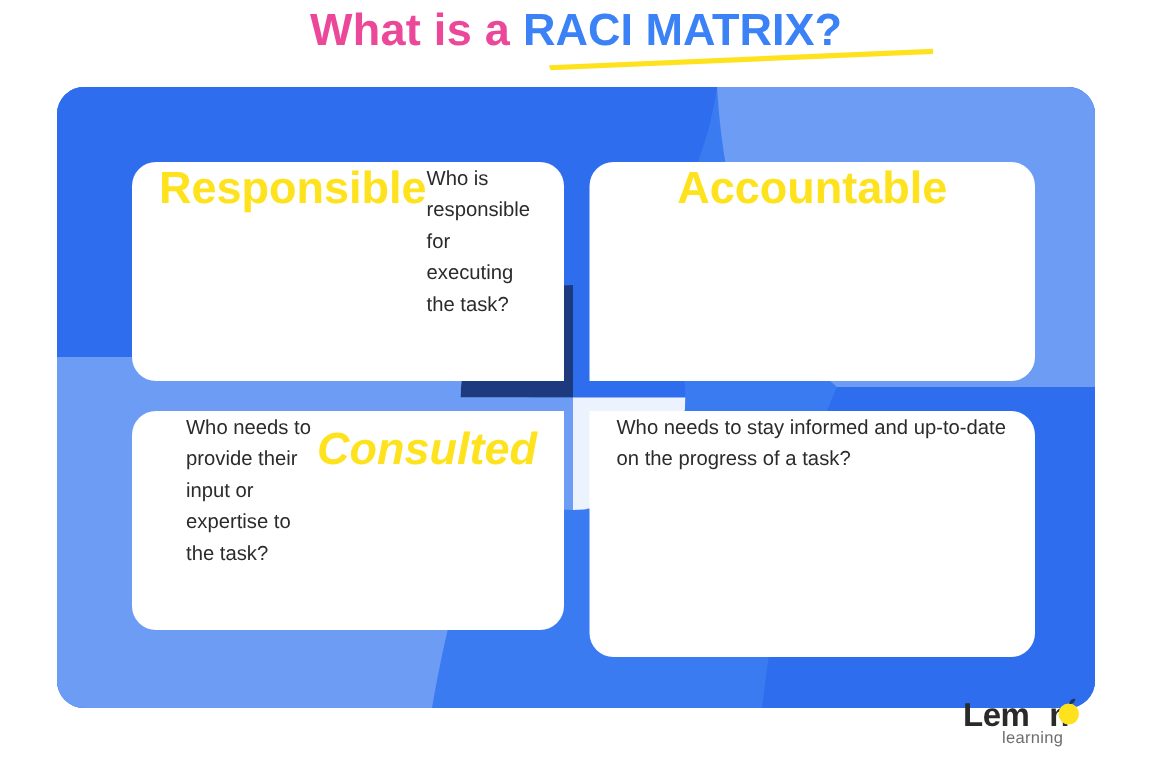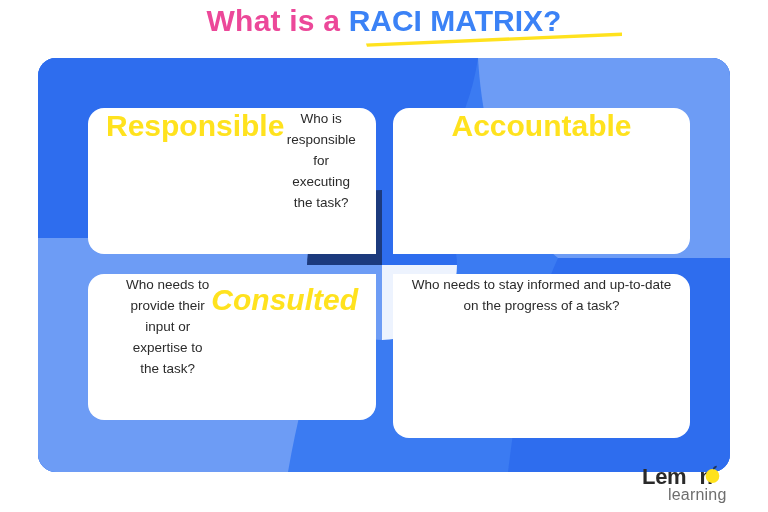--- a/index.html
+++ b/index.html
@@ -115,21 +115,21 @@
     font-size: 30px;
     font-weight: bold;
     color: #FFE21E;
     text-align: center;
     line-height: 36px;
     letter-spacing: 0px;
   }
   .card-desc {
     font-size: 13.5px;
     color: #2B2B2B;
-    text-align: center;
+    text-align: left;
     line-height: 21px;
     font-weight: normal;
   }
   .card-tl .card-heading { margin-bottom: 14px; }
   .card-tr .card-heading { margin-bottom: 14px; }
   .card-bl .card-heading { margin-top: 8px; font-style: italic; }
   .card-br .card-heading { margin-top: 12px; }
 
   
   .logo {
@@ -153,21 +153,21 @@
     position: absolute;
     left: 61px;
     top: 3px;
     width: 19px;
     height: 19px;
   }
   .logo-sub {
     position: absolute;
     left: 26px;
     top: 24px;
-    font-size: 16px;
+    font-size: 11px;
     color: #6E6E6E;
     letter-spacing: 0.2px;
   }
 </style>
 </head>
 <body>
 
 <div class="title-wrap">
   <div class="title">
     <span class="t-light">What is a </span><span class="t-dark">RACI MATRIX?</span>

